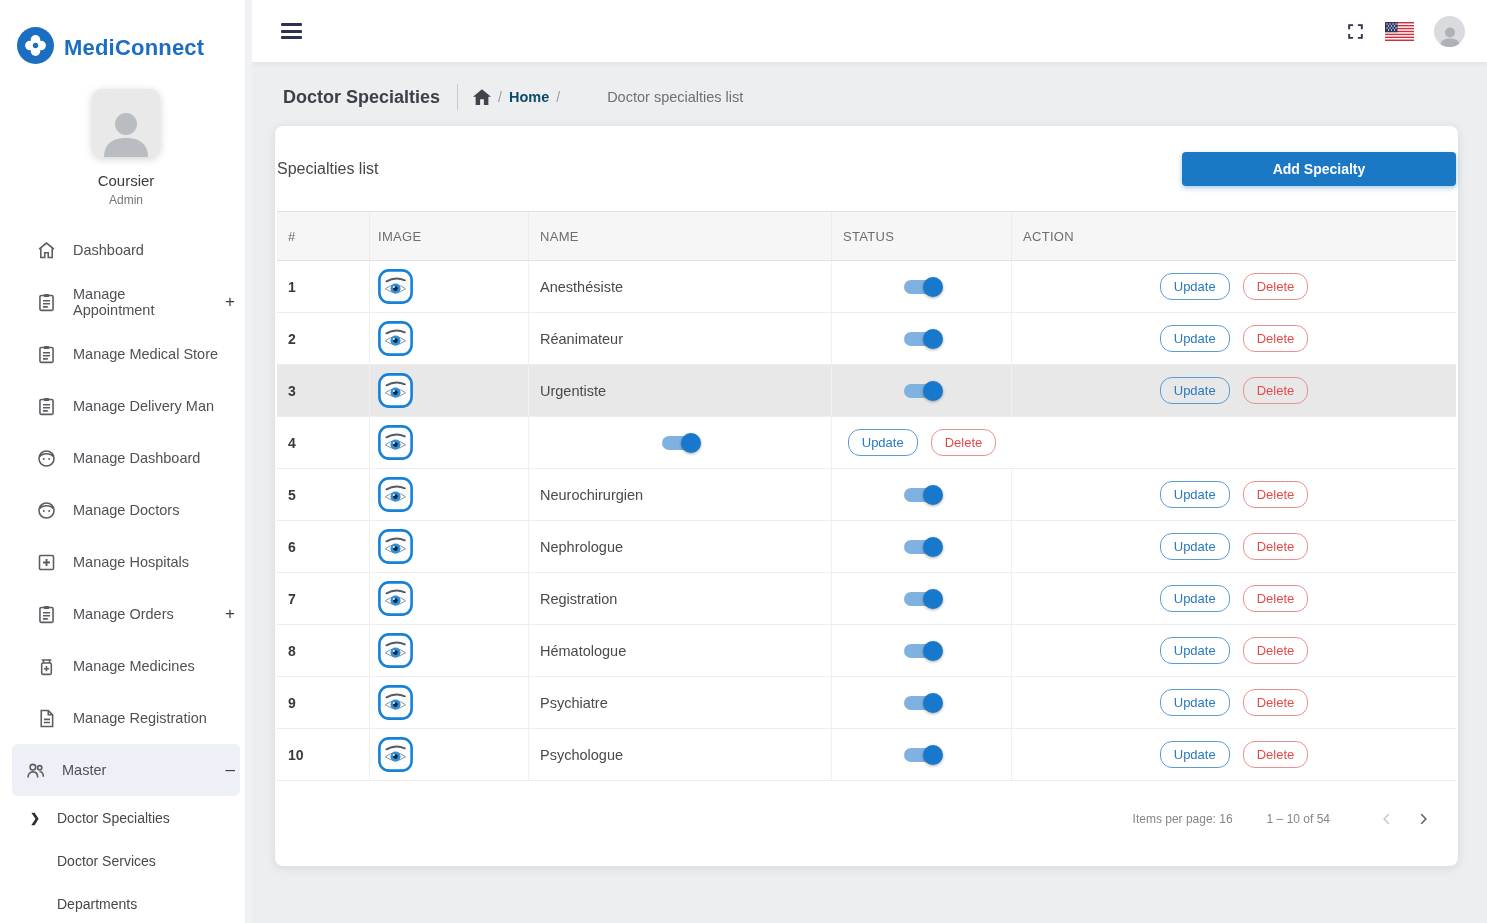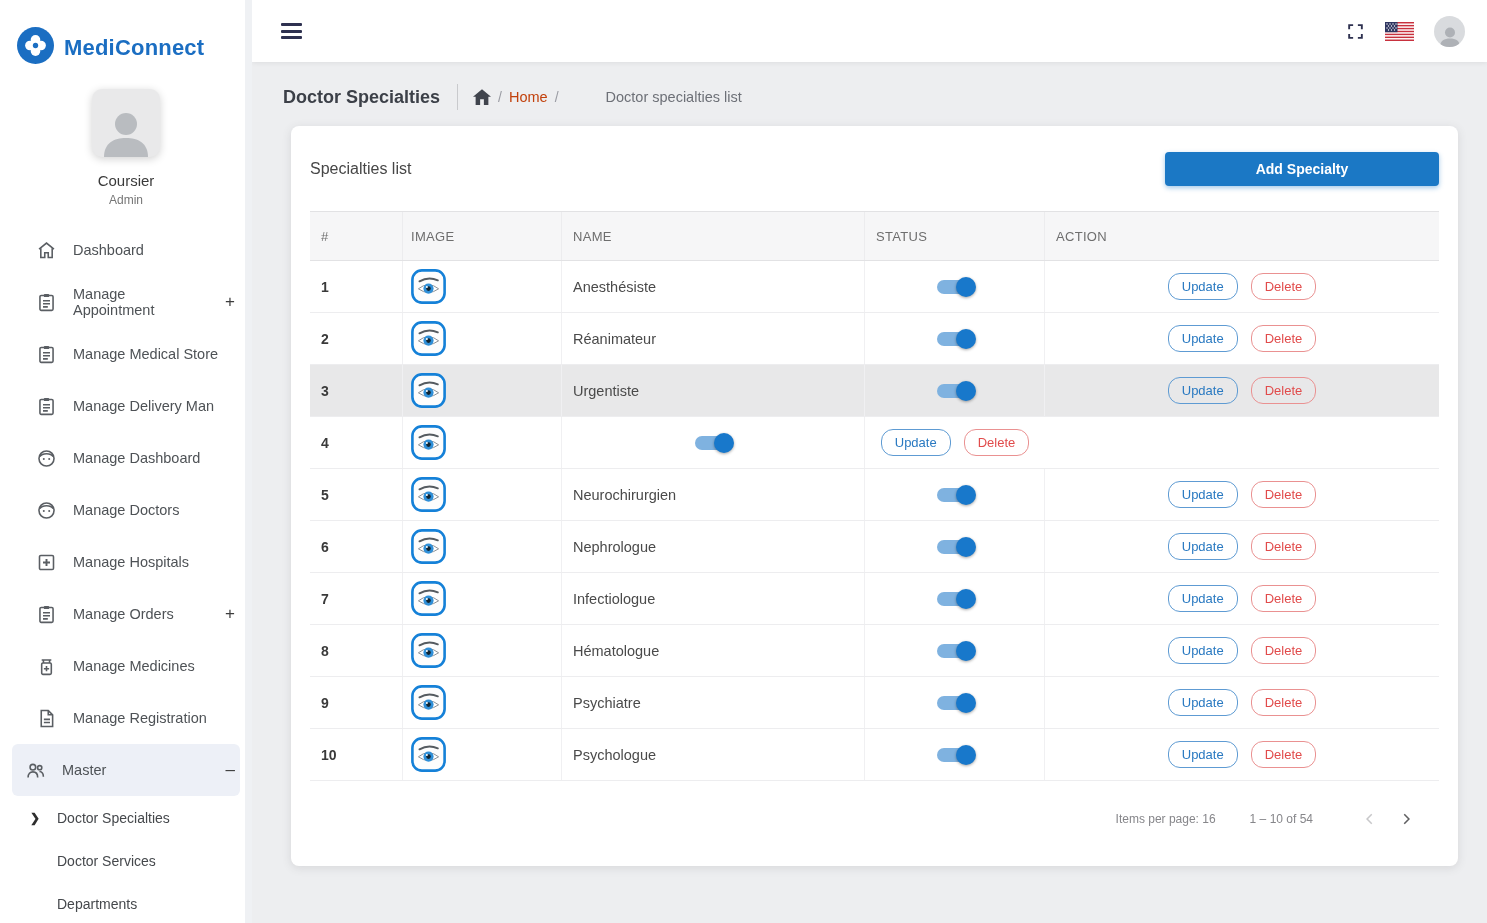--- a/index.html
+++ b/index.html
@@ -57,25 +57,25 @@
   .top-avatar {
     width:31px; height:31px; border-radius:50%; background:#d9dbde; overflow:hidden;
     display:flex; align-items:flex-end; justify-content:center; cursor:pointer;
   }
   
   .content { position:absolute; left:252px; top:62px; width:1235px; height:861px; }
   .breadcrumb-row { display:flex; align-items:center; margin:21px 0 0 31px; height:28px; }
   .page-title { font-size:18px; font-weight:700; color:#3c4048; }
   .bc-divider { width:1px; height:26px; background:#c9cacd; margin:0 15px 0 17px; }
   .bc-sep { color:#9a9ca3; font-size:14px; margin:0 7px; }
-  .bc-home-link { color:#c2410c; font-size:14.5px; text-decoration:none; cursor:pointer; }
+  .bc-home-link { color:#0c4a6e; font-size:14.5px; text-decoration:none; cursor:pointer;font-weight:bold; }
   .bc-current { color:#6d7077; font-size:14.5px;padding-left:40px; }
   .card {
-    margin:15px 29px 0 39px; height:740px; background:#fff; border-radius:8px;
-    box-shadow:0 2px 10px rgba(60,64,67,.13); padding:0 19px; position:relative;
+    margin:15px 29px 0 23px; height:740px; background:#fff; border-radius:8px;
+    box-shadow:0 2px 10px rgba(60,64,67,.13); padding:0 2px; position:relative;
   }
   .card-header { display:flex; align-items:center; padding-top:26px; }
   .card-title { font-size:16px; color:#464646; font-weight:500; }
   .add-btn {
     margin-left:auto; width:274px; height:34px; background:#1b78c5; color:#fff;
     font-family:"Liberation Sans",sans-serif; font-weight:700; font-size:14px;
     border:none; border-radius:4px; cursor:pointer; box-shadow:0 2px 5px rgba(27,120,197,.4);
   }
   
   .table { margin-top:25px; }
@@ -521,21 +521,21 @@
                 <svg width="35" height="35" viewBox="0 0 35 35">
                   <rect x="1.4" y="1.4" width="32.2" height="32.2" rx="9.5" fill="#fdfdfd" stroke="#1581d8" stroke-width="2.6"></rect>
                   <path d="M8.5 12.3 Q17.5 7.2 26.8 11.3" fill="none" stroke="#555b60" stroke-width="2" stroke-linecap="round"></path>
                   <path d="M7.4 19.8 Q17.5 11.6 27.6 19.8 Q17.5 27.2 7.4 19.8 Z" fill="#ffffff" stroke="#8d9297" stroke-width="1"></path>
                   <circle cx="17.5" cy="19.6" r="5.1" fill="#2f8fd8"></circle>
                   <circle cx="17.5" cy="19.6" r="2.3" fill="#102430"></circle>
                   <circle cx="15.9" cy="17.9" r="1" fill="#fff"></circle>
                 </svg>
               </span>
             </div>
-            <div class="cell c-name">Infectiologue</div>
+            <div class="cell c-name">Registration</div>
             <div class="cell c-status">
               <div class="toggle">
                 <div class="knob"></div>
               </div>
             </div>
             <div class="cell c-action">
               <button class="btn-action btn-update">Update</button>
               <button class="btn-action btn-delete">Delete</button>
             </div>
           </div>

